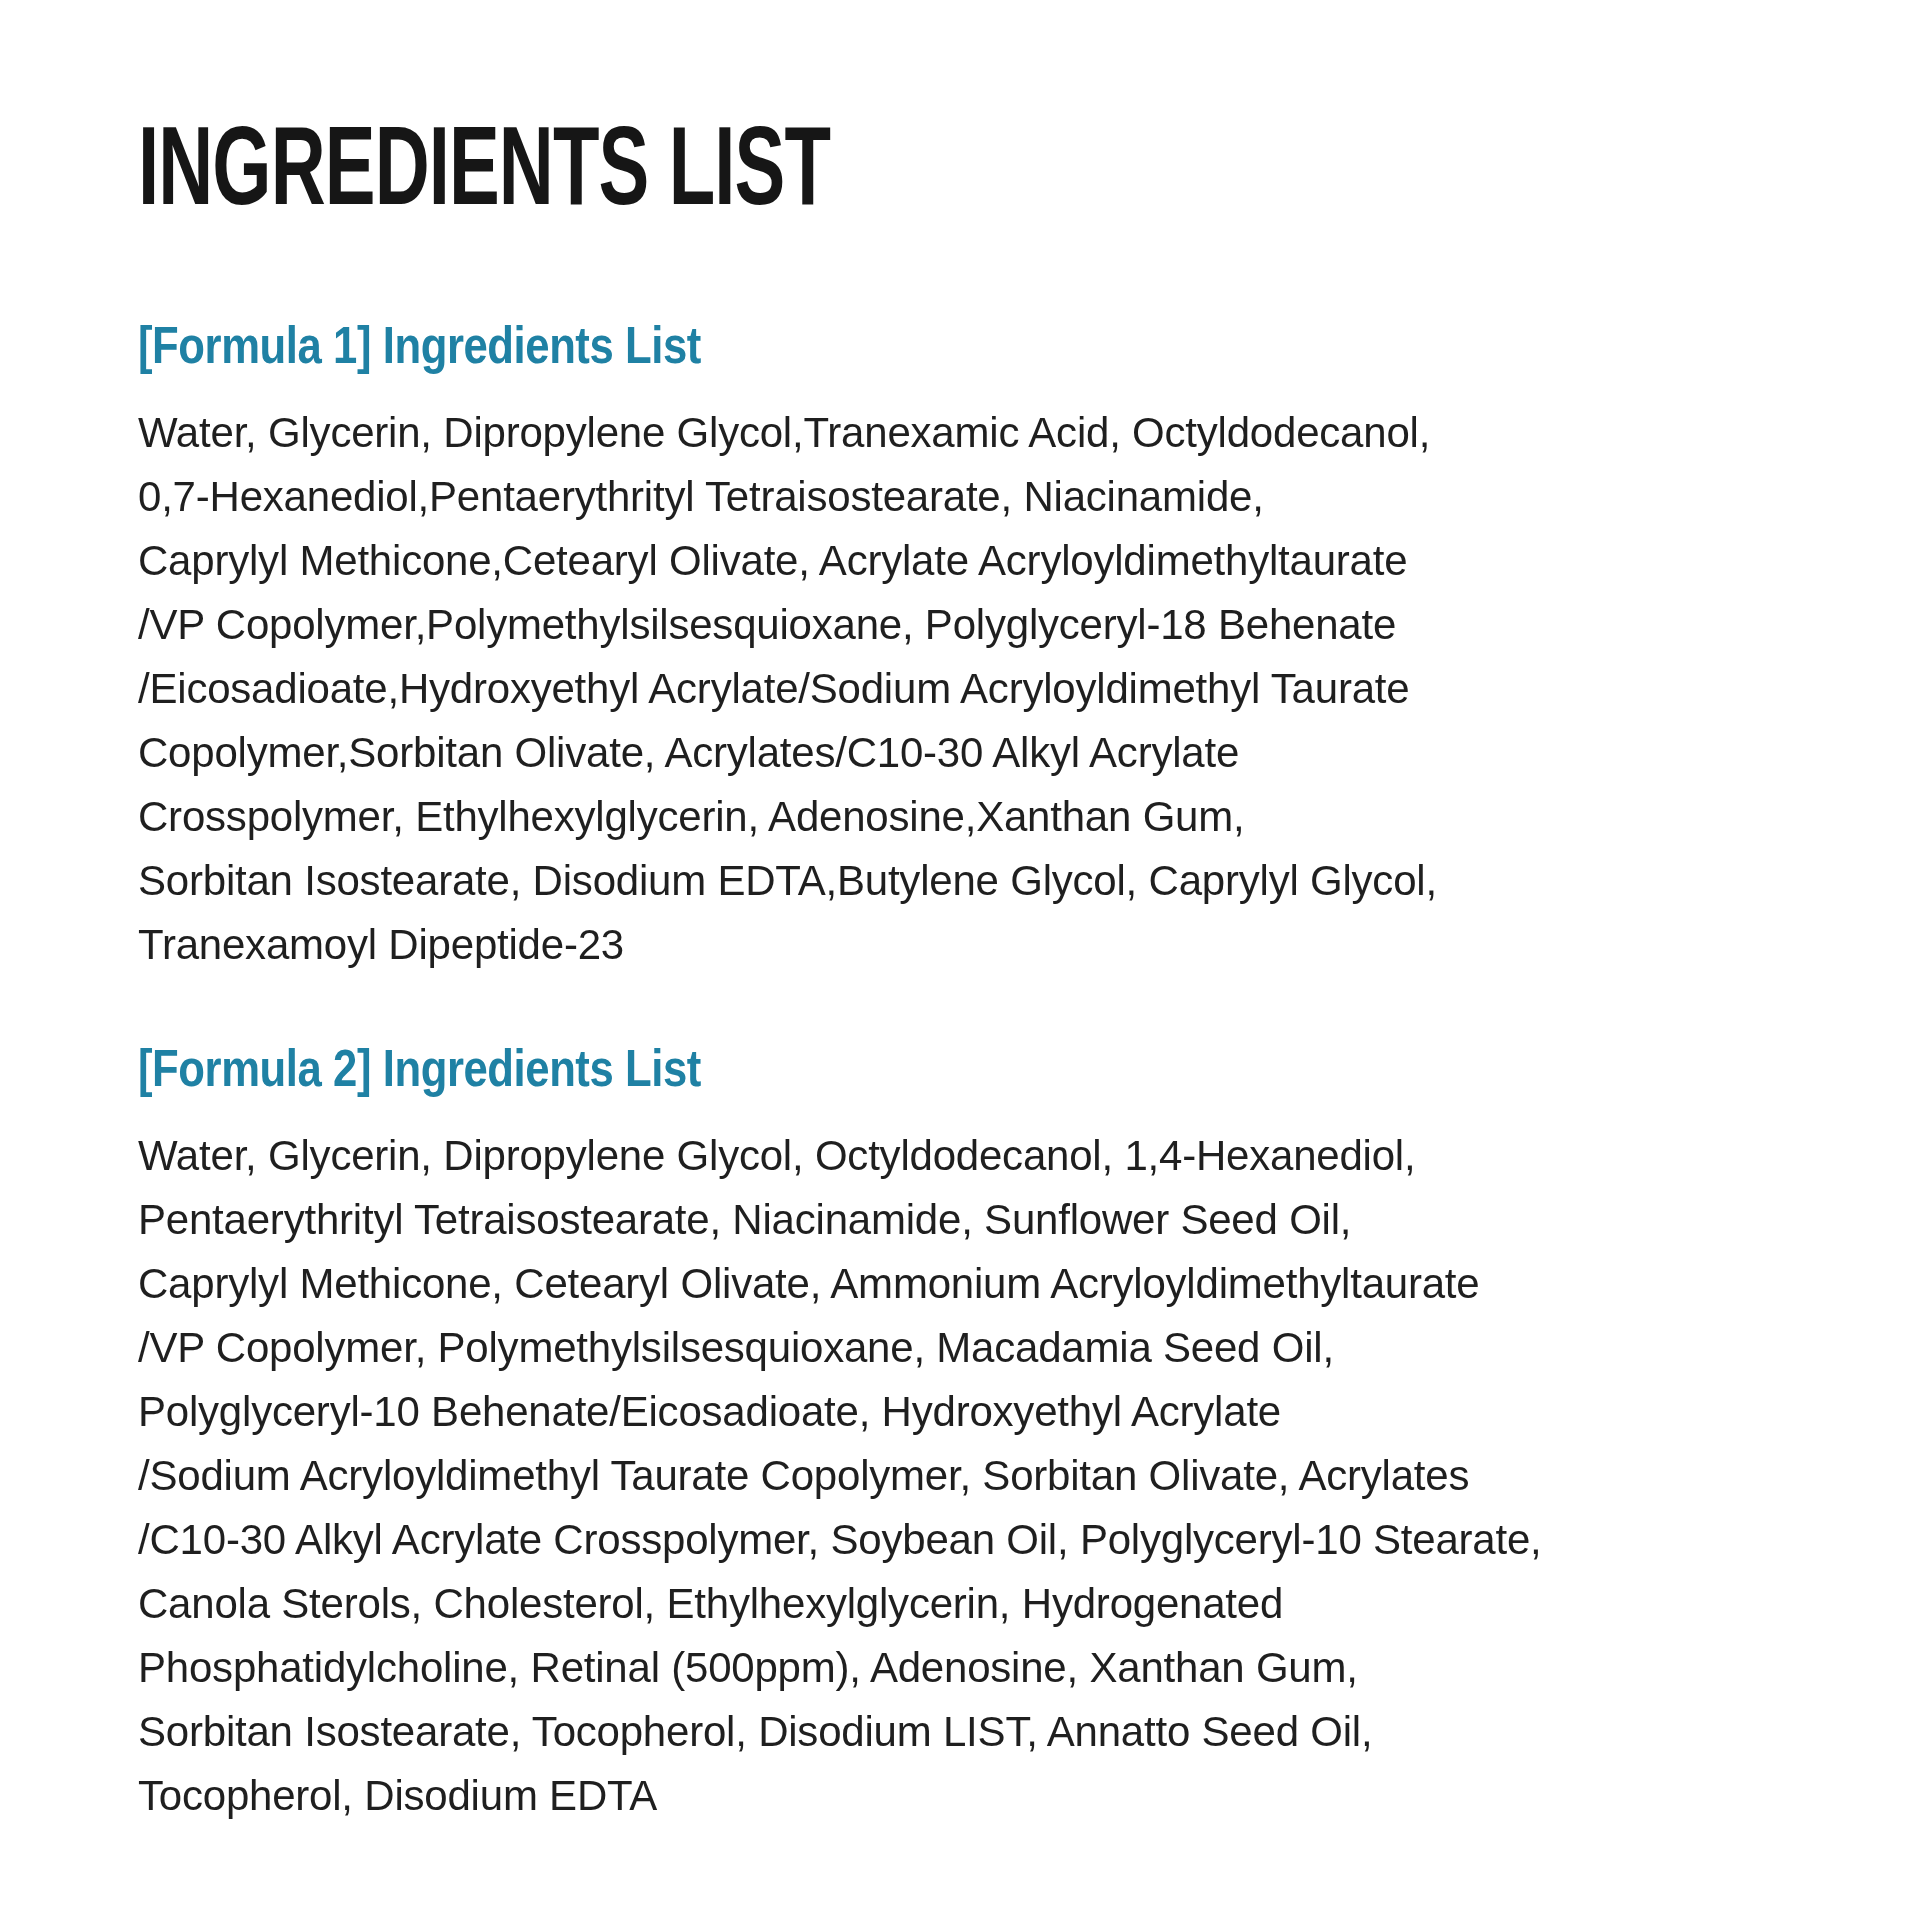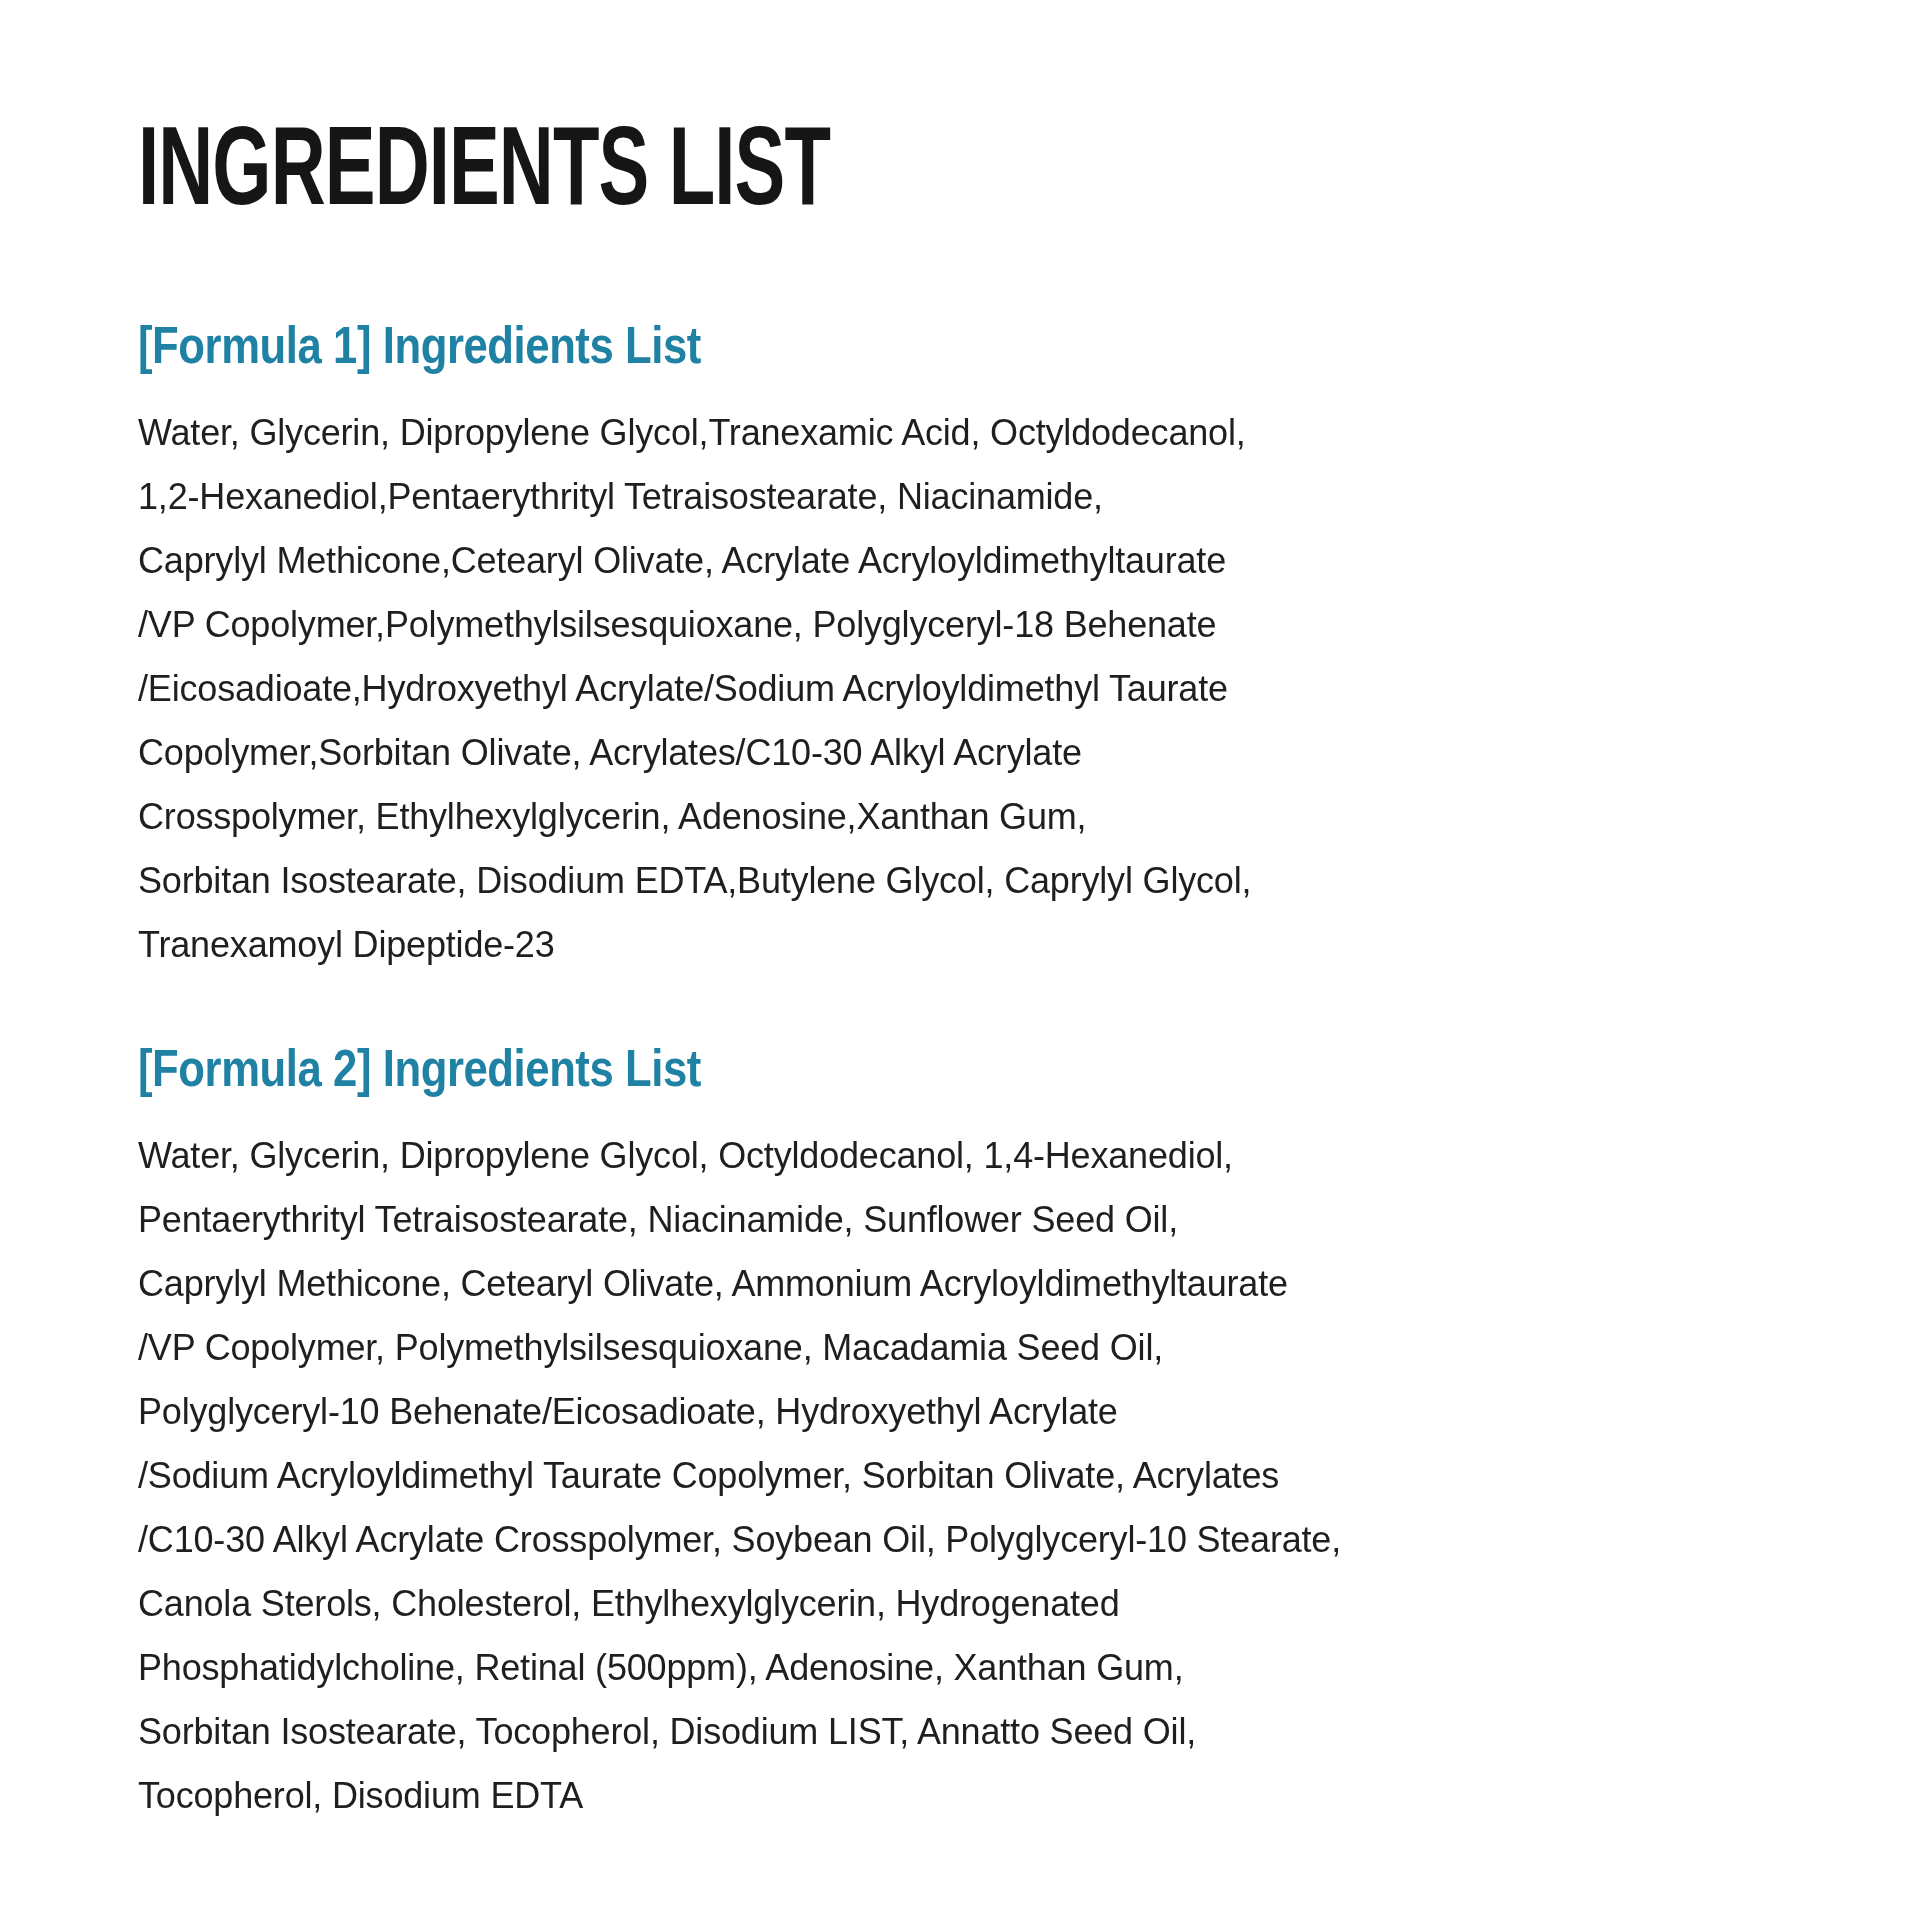--- a/index.html
+++ b/index.html
@@ -41,40 +41,40 @@
     transform-origin: left center;
     white-space: nowrap;
   }
   .section-formula-2 .section-heading {
     margin-top: 62px;
   }
   .ingredients-body {
     margin: 0;
   }
   .ing-line {
-    font-size: 36px;
+    font-size: 42px;
     line-height: 64px;
     font-weight: 400;
     letter-spacing: -0.005em;
     color: var(--body-color, #1f1f1f);
     white-space: nowrap;
   }
 </style>
 </head>
 <body>
 
 <main class="doc">
 
   <h1 class="page-title">INGREDIENTS LIST</h1>
 
   <section class="section section-formula-1">
     <h2 class="section-heading">[Formula 1] Ingredients List</h2>
     <div class="ingredients-body">
         <div class="ing-line">Water, Glycerin, Dipropylene Glycol,Tranexamic Acid, Octyldodecanol,</div>
-        <div class="ing-line">1,2-Hexanediol,Pentaerythrityl Tetraisostearate, Niacinamide,</div>
+        <div class="ing-line">0,7-Hexanediol,Pentaerythrityl Tetraisostearate, Niacinamide,</div>
         <div class="ing-line">Caprylyl Methicone,Cetearyl Olivate, Acrylate Acryloyldimethyltaurate</div>
         <div class="ing-line">/VP Copolymer,Polymethylsilsesquioxane, Polyglyceryl-18 Behenate</div>
         <div class="ing-line">/Eicosadioate,Hydroxyethyl Acrylate/Sodium Acryloyldimethyl Taurate</div>
         <div class="ing-line">Copolymer,Sorbitan Olivate, Acrylates/C10-30 Alkyl Acrylate</div>
         <div class="ing-line">Crosspolymer, Ethylhexylglycerin, Adenosine,Xanthan Gum,</div>
         <div class="ing-line">Sorbitan Isostearate, Disodium EDTA,Butylene Glycol, Caprylyl Glycol,</div>
         <div class="ing-line">Tranexamoyl Dipeptide-23</div>
       </div>
   </section>
 

